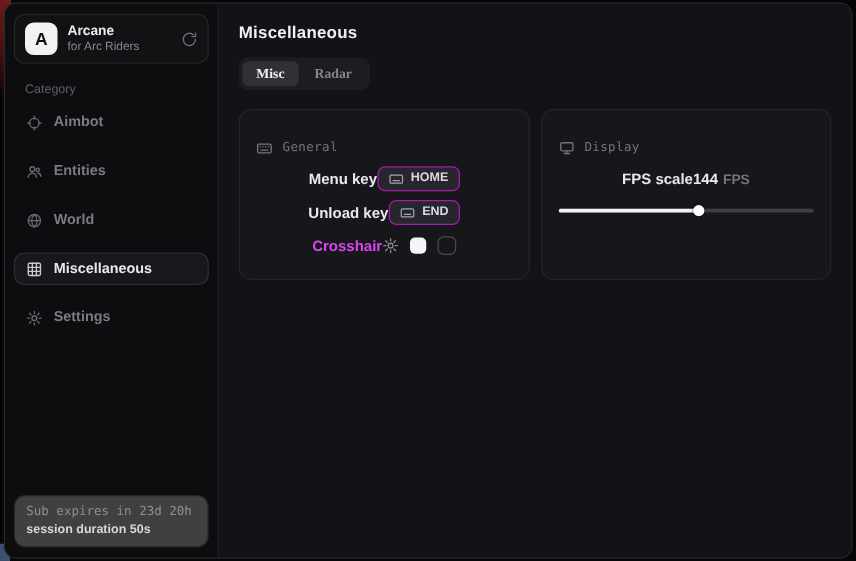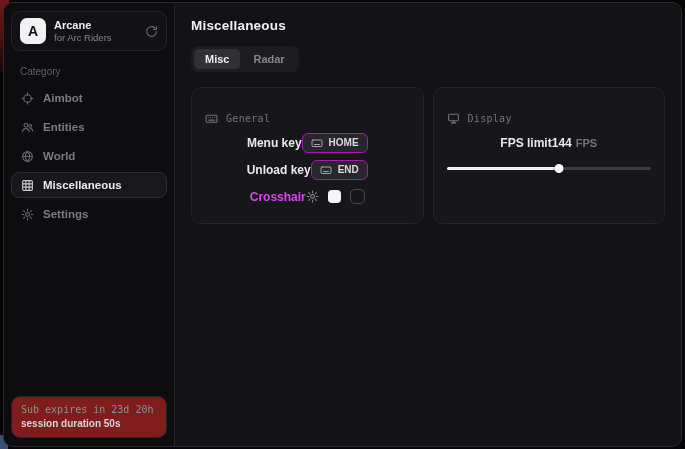--- a/index.html
+++ b/index.html
@@ -20,38 +20,38 @@
     background:#121215; border-radius:9px; padding:6px 8px; min-height:37px; }
   .logo-box { width:26px; height:26px; border-radius:7px; background:#f2f2f4; color:#111;
     display:flex; align-items:center; justify-content:center; font-weight:bold; font-size:14px; flex-shrink:0; }
   .logo-text { display:flex; flex-direction:column; gap:1px; }
   .logo-title { font-size:11px; font-weight:700; color:#ececf0; }
   .logo-sub { font-size:9.5px; color:#86868e; }
   .logo-refresh { margin-left:auto; color:#6e6e76; display:flex; }
 
   .category-label { margin:15px 9px 8px; font-size:10px; color:#5f5f66; }
 
-  .nav { display:flex; flex-direction:column; gap:3px; }
+  .nav { display:flex; flex-direction:column; gap:13px; }
   .nav-item { display:flex; align-items:center; gap:9px; height:26px; padding:0 9px;
     border:1px solid transparent; border-radius:8px; color:#7b7b84; font-size:11.5px; font-weight:600; cursor:pointer; }
   .nav-item .ic { display:flex; color:#686870; }
   .nav-item.active { background:#18181c; border-color:#2d2d33; color:#eaeaee; }
   .nav-item.active .ic { color:#c9c9d0; }
 
   .sidebar-footer { margin-top:auto; border:1px solid #242429; border-radius:9px;
-    padding:7px 9px 8px; display:flex; flex-direction:column; gap:3px; background:#7f1d1d; }
+    padding:7px 9px 8px; display:flex; flex-direction:column; gap:3px; background:#404040; }
   .sf-line1 { font-family:"DejaVu Sans Mono", monospace; font-size:10px; color:#8e8e96; }
   .sf-line2 { font-size:10px; font-weight:700; color:#d6d6dc; }
 
   
   .main { flex:1; padding:15px 16px; background:#131317; }
   .page-title { font-size:13.5px; font-weight:800; color:#f1f1f4; letter-spacing:.2px; }
 
   .tabs { margin-top:13px; display:inline-flex; background:#1c1c21; border-radius:7px; padding:3px; gap:2px; }
-  .tab { padding:4px 11px; border-radius:5px; font-size:11px; font-weight:600; color:#85858d; cursor:pointer; }
+  .tab { padding:4px 11px; border-radius:5px; font-size:11px; font-weight:600; color:#85858d; cursor:pointer;font-family:Liberation Serif, serif; }
   .tab.active { background:#303036; color:#f0f0f3; font-weight:700; }
 
   .cards { margin-top:15px; display:grid; grid-template-columns:1fr 1fr; gap:9px; }
   .card { background:#17171b; border:1px solid #242429; border-radius:10px; padding:19px 13px 13px; }
   .card-header { display:flex; align-items:center; gap:8px; color:#74747c;
     font-family:"DejaVu Sans Mono", monospace; font-size:10px; letter-spacing:.3px; height:22px; }
   .card-header .ic { display:flex; color:#74747c; }
 
   .row { display:flex; align-items:center; justify-content:center; height:27px; }
   .row-label { font-size:12px; font-weight:700; color:#e9e9ed; }
@@ -240,21 +240,21 @@
                   <rect x="3" y="4" width="18" height="12" rx="2"></rect>
                   <path d="M12 16v4"></path>
                   <path d="M8 20h8"></path>
                 </svg>
             </span>
             <span>Display</span>
           </div>
 
 
           <div class="row">
-            <span class="row-label">FPS limit</span>
+            <span class="row-label">FPS scale</span>
             <span class="fps-value">
               <span class="fps-num">144</span>
               <span class="fps-unit">FPS</span>
             </span>
           </div>
 
           <div class="slider">
             <div class="slider-track"></div>
             <div class="slider-fill" style="width: 55%;"></div>
             <div class="slider-thumb" style="left: 55%;"></div>

